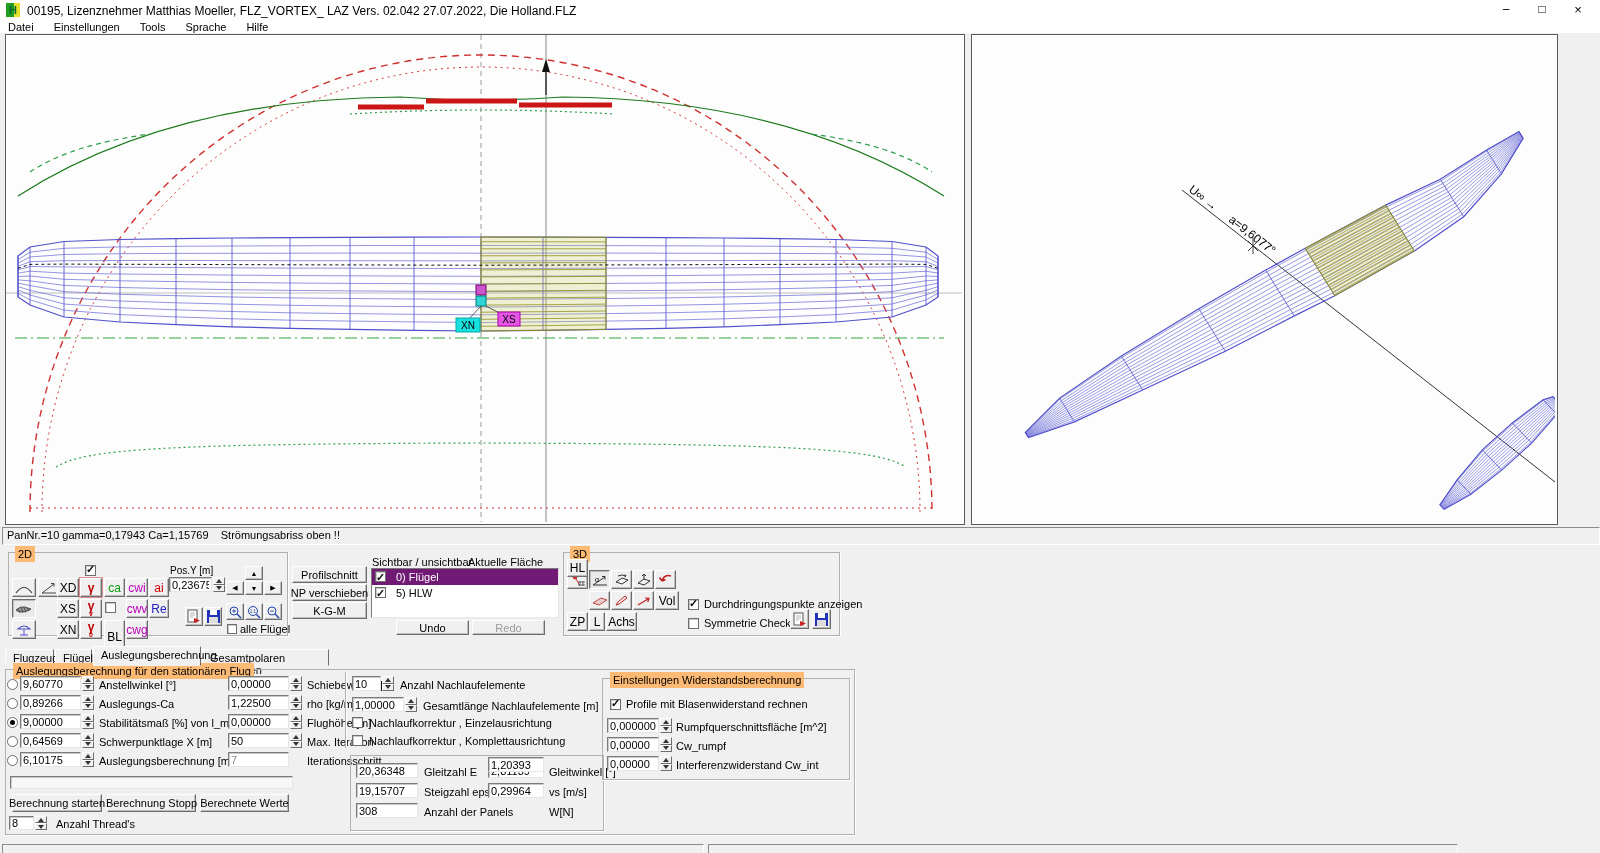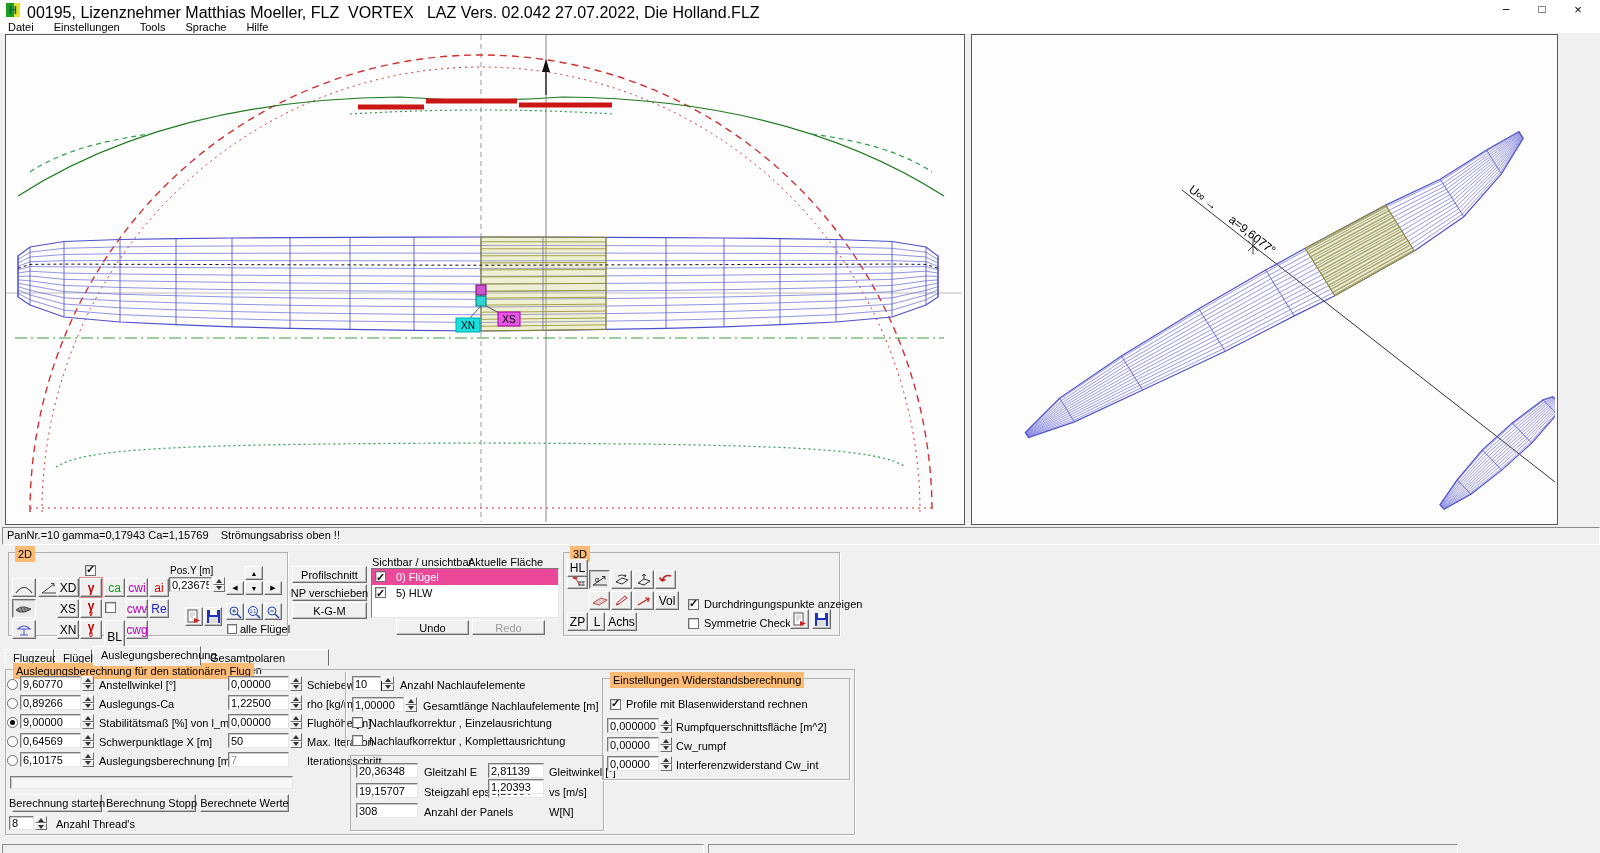--- a/index.html
+++ b/index.html
@@ -3,21 +3,21 @@
 <meta charset="utf-8">
 <style>
   html,body{margin:0;padding:0}
   body{width:1600px;height:853px;position:relative;overflow:hidden;background:#f0f0f0;
        font-family:"Liberation Sans",sans-serif;font-size:11px;color:#000;}
   .abs{position:absolute}
   .lbl{position:absolute;white-space:nowrap}
   .titlebar{left:0;top:0;width:1600px;height:20px;background:#fff;border-bottom:1px solid #e8e8e8}
   .app-icon{left:6px;top:3px;width:14px;height:14px;background:linear-gradient(90deg,#1f9e1f 55%,#e8e12a 55%);
             font-weight:bold;font-size:11px;line-height:14px;text-align:center;color:#063}
-  .title-text{left:27px;top:4px;font-size:16px}
+  .title-text{left:27px;top:4px;font-size:12px}
   .winbtn{top:0;width:36px;height:20px;text-align:center;line-height:19px;font-size:12px;background:#fff}
   .menubar{left:0;top:20px;width:1600px;height:13px;background:#fff;display:flex;gap:20px;padding-left:8px;align-items:center}
   .menu-item{white-space:nowrap}
   .panel{position:absolute;background:#fdfdfd;border:1px solid #5a5a5a}
   .statusline{left:2px;top:527px;width:1588px;height:14px;background:#f0f0f0;border:1px solid;
               border-color:#8a8a8a #fff #fff #8a8a8a;padding:1px 4px;white-space:pre}
   .group{position:absolute;border:1px solid #b0b0b0;box-shadow:1px 1px 0 #fff}
   .group-label{position:absolute;background:#fdba74;padding:2px 3px;white-space:nowrap}
   .btn{position:absolute;background:#f0f0f0;border:1px solid;border-color:#fff #6d6d6d #6d6d6d #fff;
        box-shadow:inset -1px -1px 0 #bdbdbd;display:flex;align-items:center;justify-content:center;
@@ -37,21 +37,21 @@
   .cb{position:absolute;width:11px;height:11px;background:#fff;border:1px solid #6e6e6e;
       box-shadow:inset 1px 1px 0 #c9c9c9;box-sizing:border-box}
   .cb.checked::after{content:"✓";position:absolute;left:0;top:-3px;font-size:11px;font-weight:bold;color:#111}
   .radio{position:absolute;width:11px;height:11px;border-radius:50%;background:#fff;border:1px solid #6e6e6e;box-sizing:border-box}
   .radio.checked::after{content:"";position:absolute;left:2px;top:2px;width:5px;height:5px;border-radius:50%;background:#000}
   .tab{position:absolute;top:649px;height:17px;background:#f0f0f0;border:1px solid;border-color:#fff #6d6d6d transparent #fff;
        padding:2px 7px 0;box-sizing:border-box}
   .tab.active{top:646px;height:20px;z-index:2;border-bottom:1px solid #f0f0f0;font-weight:normal}
   .list{position:absolute;background:#fff;border:1px solid;border-color:#7b7b7b #e6e6e6 #e6e6e6 #7b7b7b;overflow:hidden}
   .listrow{position:relative;height:16px;line-height:16px}
-  .listrow.selected{background:#ec4899;color:#fff}
+  .listrow.selected{background:#701a75;color:#fff}
   .listrow .cb{top:2px;left:3px}
   .listrow .txt{position:absolute;left:24px;top:0}
   .gamma{color:#c00000;font-weight:bold;font-size:12px;line-height:10px}
   .gamma .sub{font-size:7px;font-weight:bold;display:block;line-height:5px;text-align:center}
   .c-green{color:#0a9a0a}.c-mag{color:#bb00bb}.c-red{color:#d00000}.c-blue{color:#2020c0}
   .statusbar-cell{position:absolute;top:844px;height:8px;border:1px solid;border-color:#8a8a8a #fff #fff #8a8a8a;background:#f0f0f0}
   svg text{font-family:"Liberation Sans",sans-serif}
 </style>
 </head>
 <body>
@@ -531,21 +531,21 @@
 <input class="field" style="left: 356px; top: 763px; width: 62px; height: 15px;" readonly="" value="20,36348">
 <span class="lbl" style="left:424px;top:766px">Gleitzahl E</span>
 <input class="field" style="left: 488px; top: 763px; width: 56px; height: 15px;" readonly="" value="2,81139">
 <span class="lbl" style="left:549px;top:766px">Gleitwinkel [°]</span>
 <input class="field" style="left: 356px; top: 783px; width: 62px; height: 15px;" readonly="" value="19,15707">
 <span class="lbl" style="left:424px;top:786px">Steigzahl epsilon</span>
 <input class="field" style="left: 488px; top: 783px; width: 56px; height: 15px;" readonly="" value="0,29964">
 <span class="lbl" style="left:549px;top:786px">vs [m/s]</span>
 <input class="field" style="left: 356px; top: 803px; width: 62px; height: 15px;" readonly="" value="308">
 <span class="lbl" style="left:424px;top:806px">Anzahl der Panels</span>
-<input class="field" style="left: 488px; top: 779px; width: 56px; height: 15px;" readonly="" value="1,20393">
+<input class="field" style="left: 488px; top: 757px; width: 56px; height: 15px;" readonly="" value="1,20393">
 <span class="lbl" style="left:549px;top:806px">W[N]</span>
 
 <div class="group" style="left:602px;top:678px;width:246px;height:100px">
   <span class="group-label" style="left:7px;top:-7px">Einstellungen Widerstandsberechnung</span>
 </div>
 <span class="cb checked" style="left:610px;top:699px"></span>
 <span class="lbl" style="left:626px;top:698px">Profile mit Blasenwiderstand rechnen</span>
 <input class="field" style="left: 607px; top: 718px; width: 52px; height: 15px;" readonly="" value="0,000000">
 <span class="spin" style="left:660px;top:718px;width:12px;height:15px">
     <span class="s up"></span>

